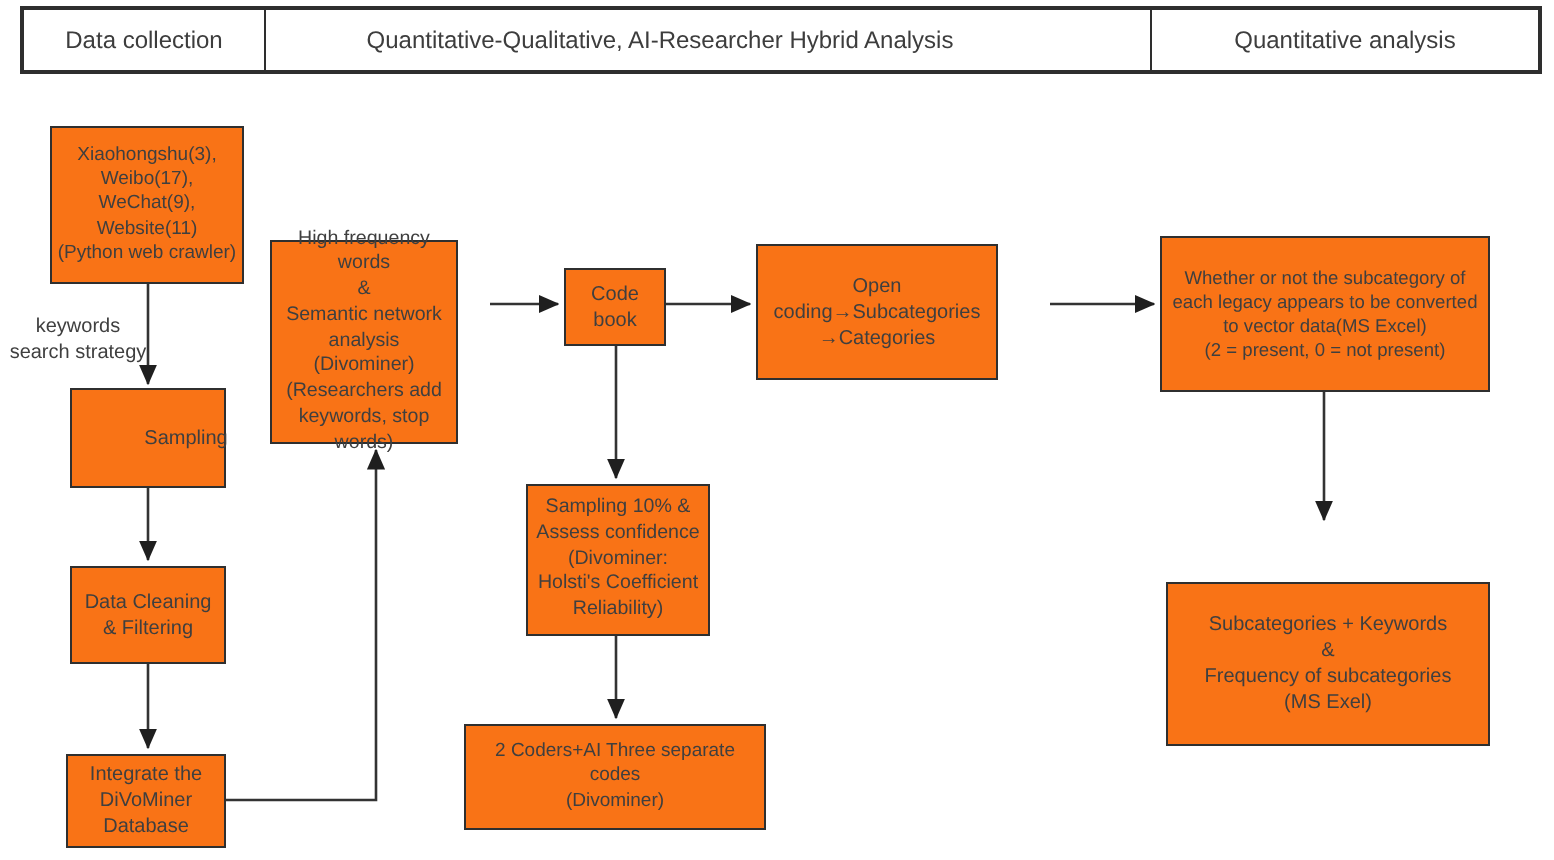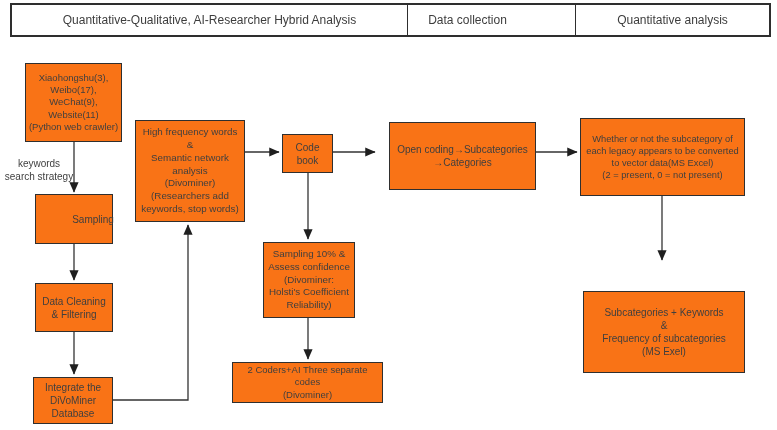--- a/index.html
+++ b/index.html
@@ -58,26 +58,26 @@
     line-height: 1.3;
     white-space: pre-line;
     padding: 2px;
   }
   
   .node-sources   { left: 25px;  top: 63px;  width: 97px;  height: 79px; font-size: 9.5px; }
   .node-sampling  { left: 35px;  top: 194px; width: 78px;  height: 50px; padding-left: 40px; }
   .node-cleaning  { left: 35px;  top: 283px; width: 78px;  height: 49px; }
   .node-integrate { left: 33px;  top: 377px; width: 80px;  height: 47px; }
   
-  .node-highfreq  { left: 135px; top: 120px; width: 110px; height: 102px; font-size: 9.8px; }
+  .node-highfreq  { left: 135px; top: 120px; width: 94px; height: 102px; font-size: 9.8px; }
   .node-codebook  { left: 282px; top: 134px; width: 51px;  height: 39px; }
   .node-sample10  { left: 263px; top: 242px; width: 92px;  height: 76px; font-size: 9.8px; }
-  .node-coders    { left: 232px; top: 362px; width: 151px; height: 41px; font-size: 9.5px; }
+  .node-coders    { left: 232px; top: 362px; width: 151px; height: 53px; font-size: 9.5px; }
   
-  .node-opencoding{ left: 389px; top: 122px; width: 147px; height: 68px; }
+  .node-opencoding{ left: 378px; top: 122px; width: 121px; height: 68px; }
   .node-vector    { left: 580px; top: 118px; width: 165px; height: 78px; font-size: 9.3px; }
   .node-subcat    { left: 583px; top: 263px; width: 162px; height: 82px; margin-top: 28px; }
   
   .edge-label {
     position: absolute;
     left: 0px; top: 157px;
     width: 78px;
     text-align: center;
     color: #3f3f3f;
     font-size: 10px;
@@ -104,22 +104,22 @@
       <path d="M245,152 H279" marker-end="url(#ah)"></path>
       <path d="M333,152 H375" marker-end="url(#ah)"></path>
       <path d="M308,173 V239" marker-end="url(#ah)"></path>
       <path d="M308,318 V359" marker-end="url(#ah)"></path>
       <path d="M525,152 H577" marker-end="url(#ah)"></path>
       <path d="M662,196 V260" marker-end="url(#ah)"></path>
     </g>
   </svg>
 
   <div class="phase-header">
+    <div class="phase-cell phase-1">Data collection</div>
     <div class="phase-cell phase-2">Quantitative-Qualitative, AI-Researcher Hybrid Analysis</div>
-    <div class="phase-cell phase-1">Data collection</div>
     <div class="phase-cell phase-3">Quantitative analysis</div>
   </div>
 
   <div class="node node-sources">Xiaohongshu(3),
 Weibo(17),
 WeChat(9),
 Website(11)
 (Python web crawler)</div>
 
   <div class="edge-label">keywords

